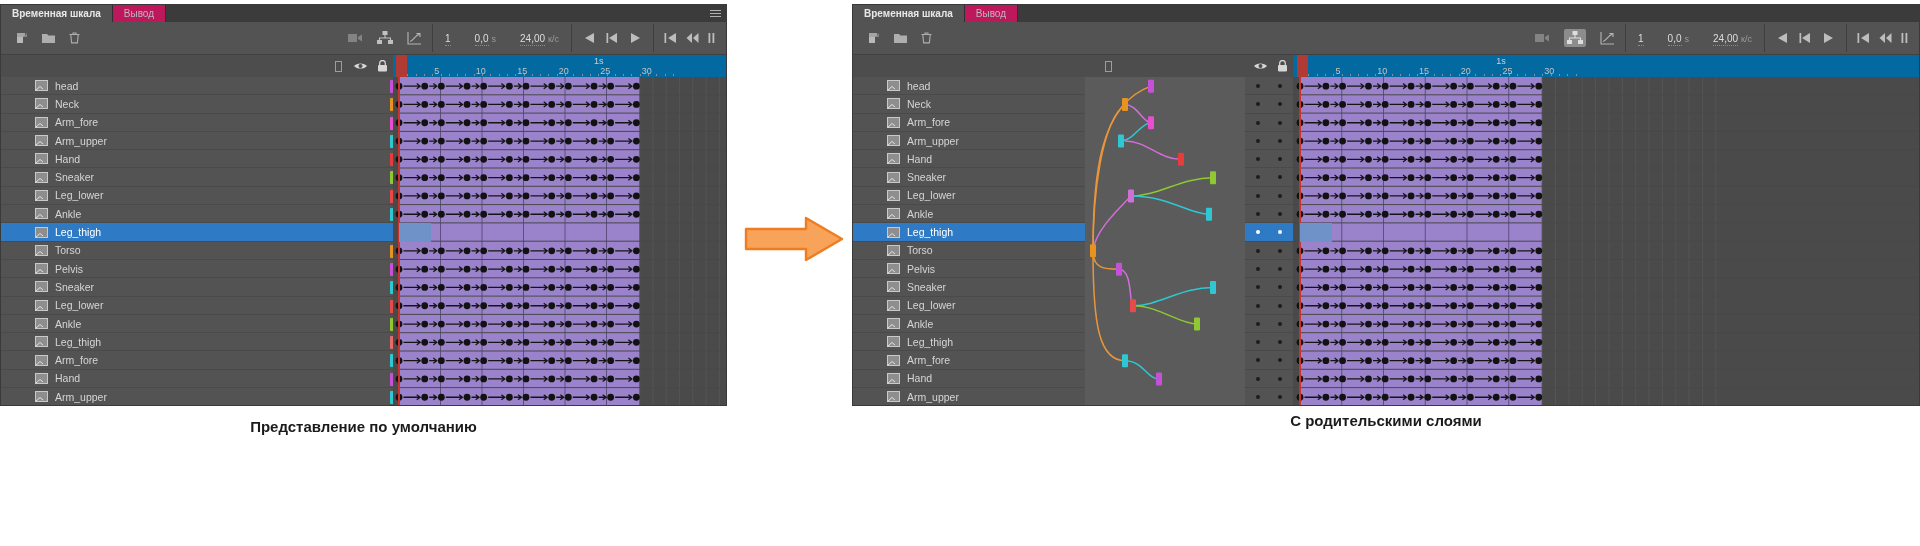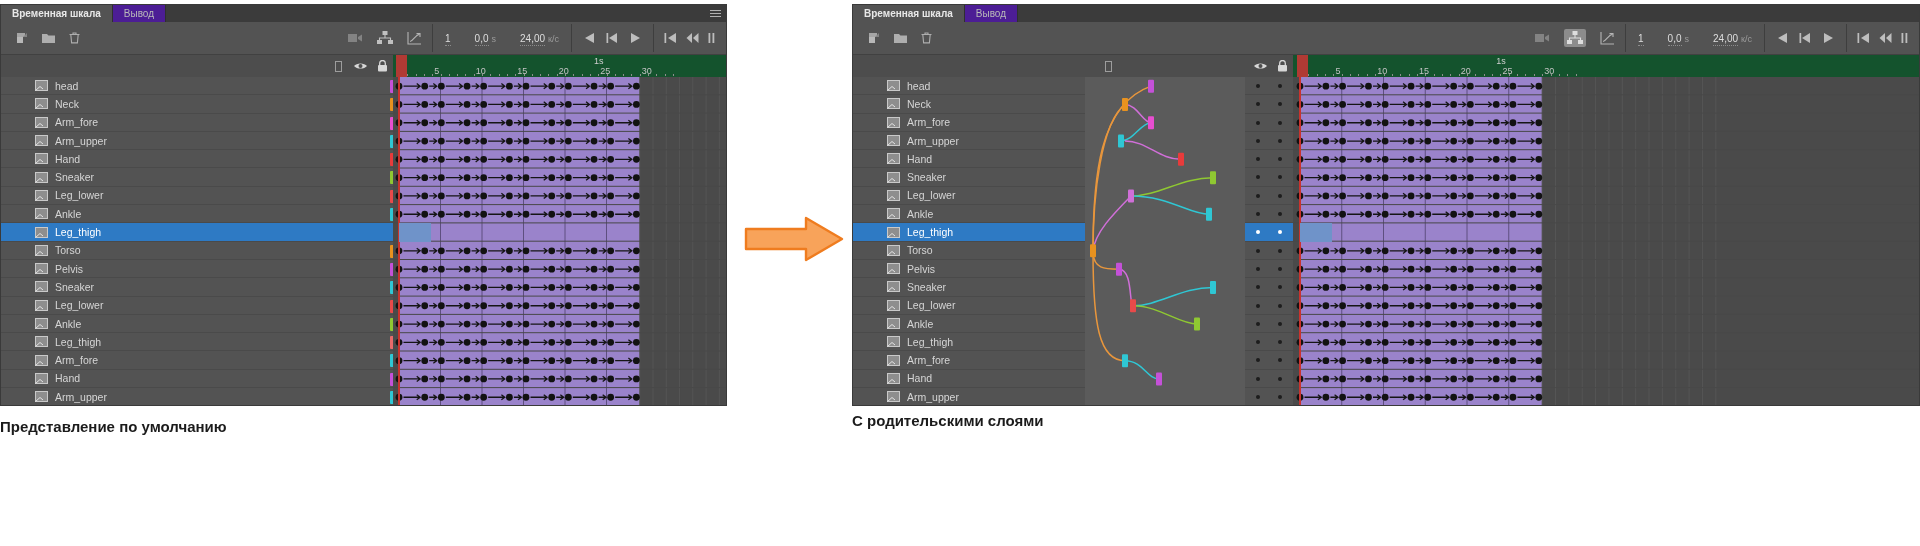--- a/index.html
+++ b/index.html
@@ -15,21 +15,21 @@
     position:absolute;top:4px;background:#535353;overflow:hidden;
     border:1px solid #3a3a3a;box-sizing:border-box;
   }
   #panel-left{left:0;width:727px;height:402px;}
   #panel-right{left:852px;width:1068px;height:402px;}
 
   
   .tabbar{position:relative;height:17px;background:#3b3b3b;display:flex;align-items:stretch;}
   .tab{
     display:flex;align-items:center;padding:0 11px;font-size:10px;color:#b9b9b9;
-    background:#4c1d95;border-right:1px solid #2f2f2f;white-space:nowrap;
+    background:#be185d;border-right:1px solid #2f2f2f;white-space:nowrap;
   }
   .tab.active{background:#535353;color:#e8e8e8;font-weight:bold;}
   .tabbar-fill{flex:1;background:#3b3b3b;}
   .tab-menu{width:22px;display:flex;align-items:center;justify-content:center;background:#3b3b3b;}
   .tab-menu .bars{width:11px;height:7px;position:relative;}
   .tab-menu .bars i{position:absolute;left:0;width:11px;height:1px;background:#b0b0b0;}
   .tab-menu .bars i:nth-child(1){top:0;}
   .tab-menu .bars i:nth-child(2){top:3px;}
   .tab-menu .bars i:nth-child(3){top:6px;}
 
@@ -44,21 +44,21 @@
   .fld .unit{color:#9b9b9b;font-size:9px;margin-left:3px;}
   .fld u{text-decoration:none;border-bottom:1px dotted #8c8c8c;padding-bottom:1px;}
   .transport{display:flex;align-items:center;gap:11px;padding:0 12px;}
   .frames{display:flex;align-items:center;gap:9px;padding:0 10px;}
   .icn{opacity:.82;display:block;}
 
   
   .hdrrow{position:relative;height:22px;background:#4d4d4d;border-top:1px solid #414141;display:flex;}
   .hdr-names{position:relative;flex:0 0 auto;display:flex;align-items:center;justify-content:flex-end;gap:0;}
   .hdr-ico{width:22px;display:flex;align-items:center;justify-content:center;}
-  .ruler{position:relative;flex:1;background:#14532d;overflow:hidden;}
+  .ruler{position:relative;flex:1;background:#0369a1;overflow:hidden;}
   .ruler .secLbl{position:absolute;top:1px;font-size:9px;color:#cfcfcf;}
   .ruler .tickLbl{position:absolute;bottom:1px;font-size:9px;color:#c4c4c4;}
   .ruler .tick{position:absolute;bottom:1px;width:1px;height:2px;background:#8e8e8e;}
 
   
   .body{position:relative;display:flex;height:100%;}
   .names{position:relative;background:#535353;flex:0 0 auto;}
   .row{
     position:relative;height:18.3px;display:flex;align-items:center;
     border-bottom:1px solid #4a4a4a;box-sizing:border-box;
@@ -77,21 +77,21 @@
   .kf-row{position:absolute;height:18.3px;}
   .playhead{position:absolute;top:0;bottom:0;width:2px;background:#c8332e;}
   .playhead-cap{position:absolute;top:0;width:11px;height:22px;background:#b03a34;}
 
   
   .parentcol{position:absolute;background:#5b5b5b;}
 
   
   .caption{
     position:absolute;font-size:15px;font-weight:bold;color:#1b1b1b;
-    white-space:nowrap;
+    text-align:center;white-space:nowrap;
   }
   .arrow{position:absolute;}
 </style>
 </head>
 <body>
 
 <div class="stage">
 
   <div class="panel" id="panel-left">
 

